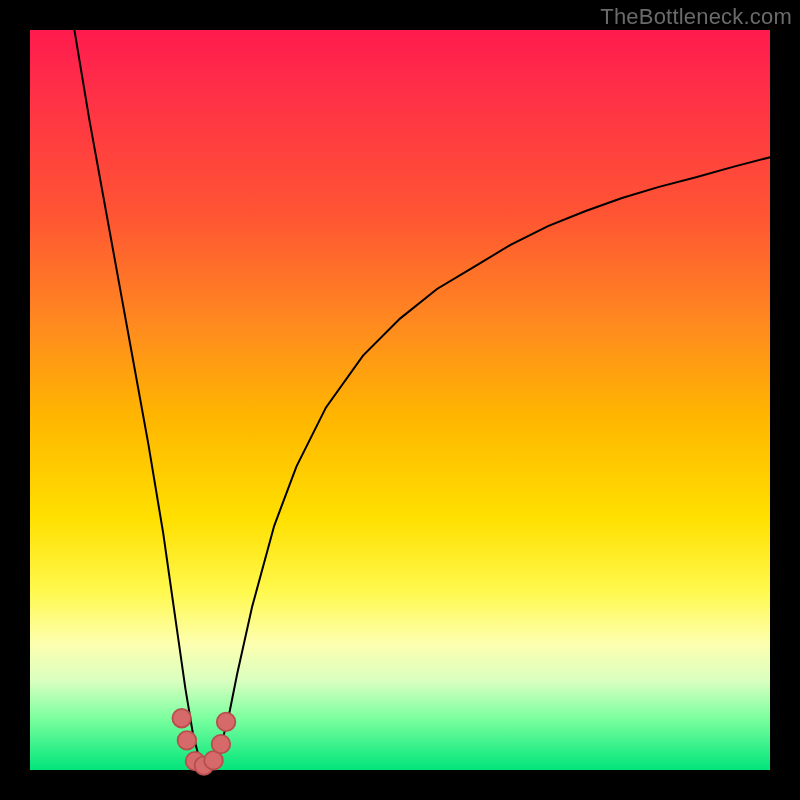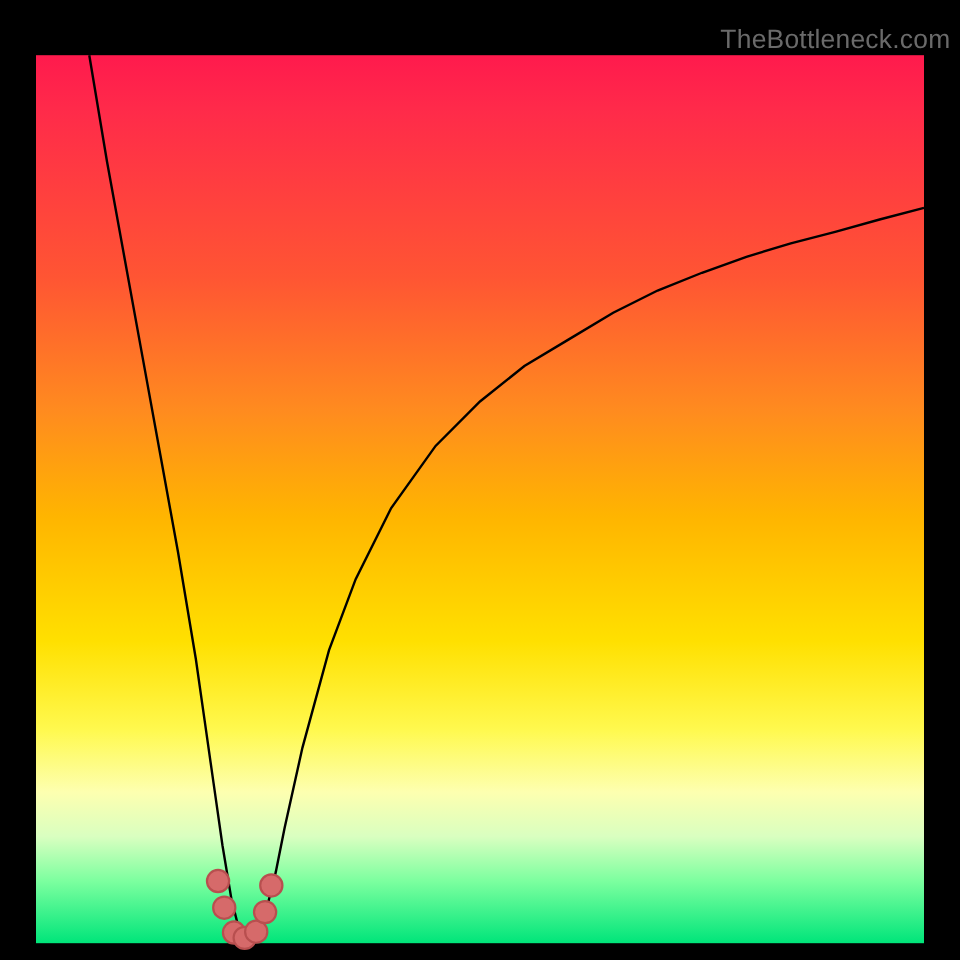--- a/index.html
+++ b/index.html
@@ -7,21 +7,21 @@
     padding: 0;
     width: 800px;
     height: 800px;
     background: #000;
     overflow: hidden;
     font-family: Arial, Helvetica, sans-serif;
   }
   .frame {
     position: absolute;
     left: 0;
-    top: 16px;
+    top: 0;
     width: 800px;
     height: 764px;
     background: #000;
     text-align: center;
   }
   .plot {
     position: absolute;
     left: 30px;
     top: 30px;
     width: 740px;

